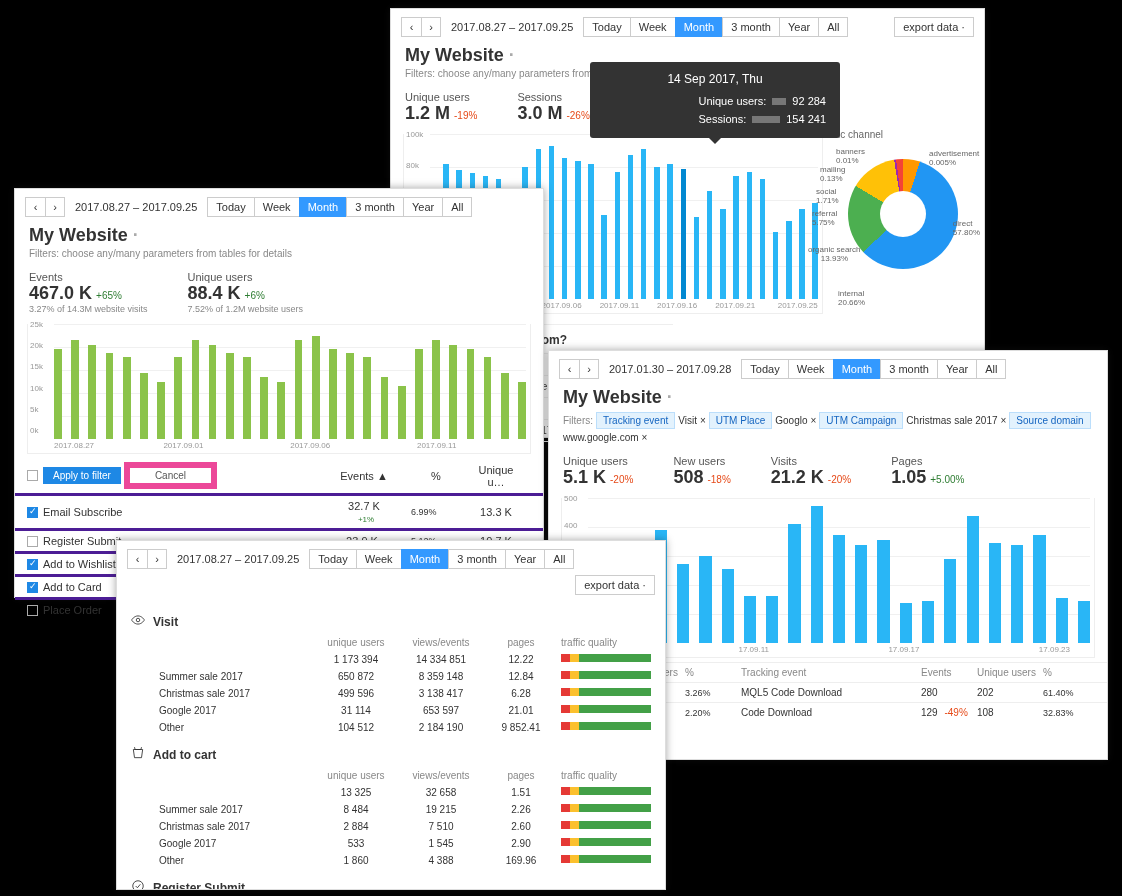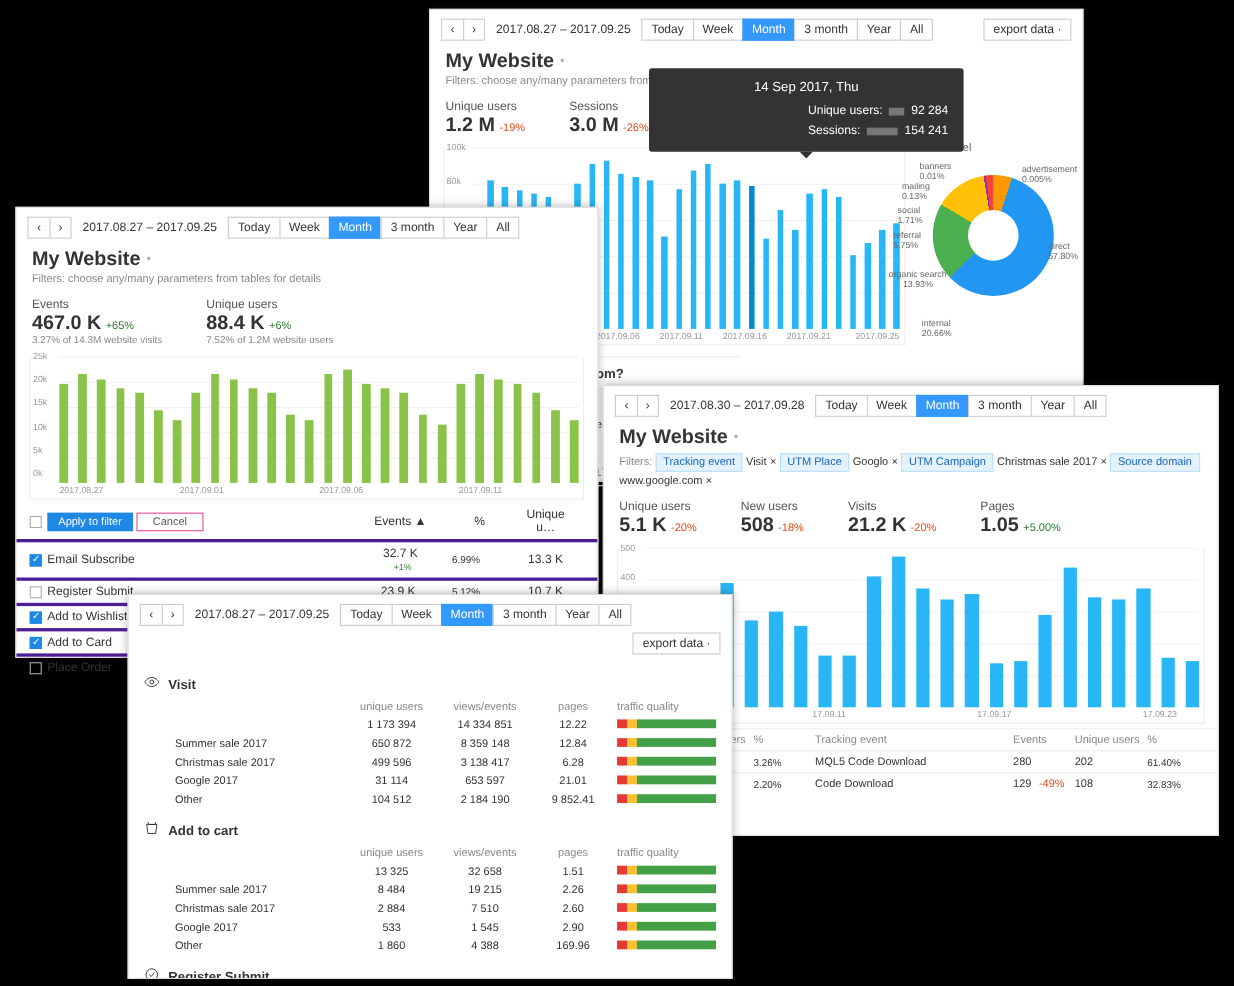--- a/index.html
+++ b/index.html
@@ -57,21 +57,21 @@
   .wf h4 { font-size: 12px; padding: 8px 2px 6px; }
   .wf .hd, .wf .r { display: flex; font-size: 10px; color: #666; border-top: 1px solid #eee; padding: 5px 2px; }
   .wf .r { color: #333; }
   
   .evtbl { font-size: 11px; }
   .evtbl .hdr, .evtbl .row { display: grid; grid-template-columns: 16px 1fr 60px 12px 60px 60px; align-items: center; padding: 4px 12px; border-top: 3px solid #4c1d95; }
   .chk { width: 11px; height: 11px; border: 1px solid #aaa; display: inline-block; }
   .chk.on { background: #1e88e5; border-color: #1e88e5; position: relative; }
   .chk.on::after { content: '✓'; color: #fff; font-size: 9px; position: absolute; left: 1px; top: -2px; }
   .applybtn { background: #1e88e5; color: #fff; border: none; padding: 3px 10px; font-size: 10px; }
-  .cancelbtn { background: #fff; border: 1px solid #ec4899; color: #555; padding: 2px 14px; font-size: 10px; }
+  .cancelbtn { background: #fff; border: 6px solid #ec4899; color: #555; padding: 2px 25px; font-size: 10px; }
   .pct { font-size: 9px; }
   .pbar { height: 6px; background: #e0e0e0; position: relative; width: 100%; }
   .pbar .fill { position: absolute; left: 0; top: 0; bottom: 0; background: #1e88e5; }
   
   .chips { display: flex; flex-wrap: wrap; gap: 3px; padding: 2px 14px 6px; align-items: center; font-size: 10px; }
   .chip { background: #e3f2fd; color: #1565c0; padding: 2px 6px; border: 1px solid #bbdefb; }
   .chiplbl { color: #888; }
   
   .mini-tbl { font-size: 10px; }
   .mini-tbl .r { display: grid; grid-template-columns: 50px 60px 50px 1fr 50px 60px 50px; gap: 6px; padding: 4px 14px; border-top: 1px solid #eee; align-items: center; }
@@ -226,21 +226,21 @@
         </div>
     <div class="r">
           <span>my website / christmas sale 2017</span>
         </div>
     <div class="r">
           <span>affiliate 1 / summer sale 2017</span>
         </div>
   </div>
 </div>
 
-<div class="tooltip" style="left:590px; top:62px; width:286px;">
+<div class="tooltip" style="left:590px; top:62px; width:250px;">
   <div class="tt-title">14 Sep 2017, Thu</div>
   <div class="row">
         <span>Unique users:</span>
         <span class="meter" style="width:14px"></span>
         <span>92 284</span>
       </div>
   <div class="row">
         <span>Sessions:</span>
         <span class="meter" style="width:28px"></span>
         <span>154 241</span>
@@ -399,21 +399,21 @@
         </div>
   </div>
 </div>
 
 <div class="panel" style="left:548px; top:350px; width:560px; height:410px;">
   <div class="tbar">
     <div class="nav">
           <span class="btn">‹</span>
           <span class="btn">›</span>
         </div>
-    <span class="range">2017.08.30 – 2017.09.28</span>
+    <span class="range">2017.01.30 – 2017.09.28</span>
     <div class="seg">
       <span>Today</span>
       <span>Week</span>
       <span class="active">Month</span>
       <span>3 month</span>
       <span>Year</span>
       <span>All</span>
     </div>
   </div>
   <h2 class="title">My Website</h2>

